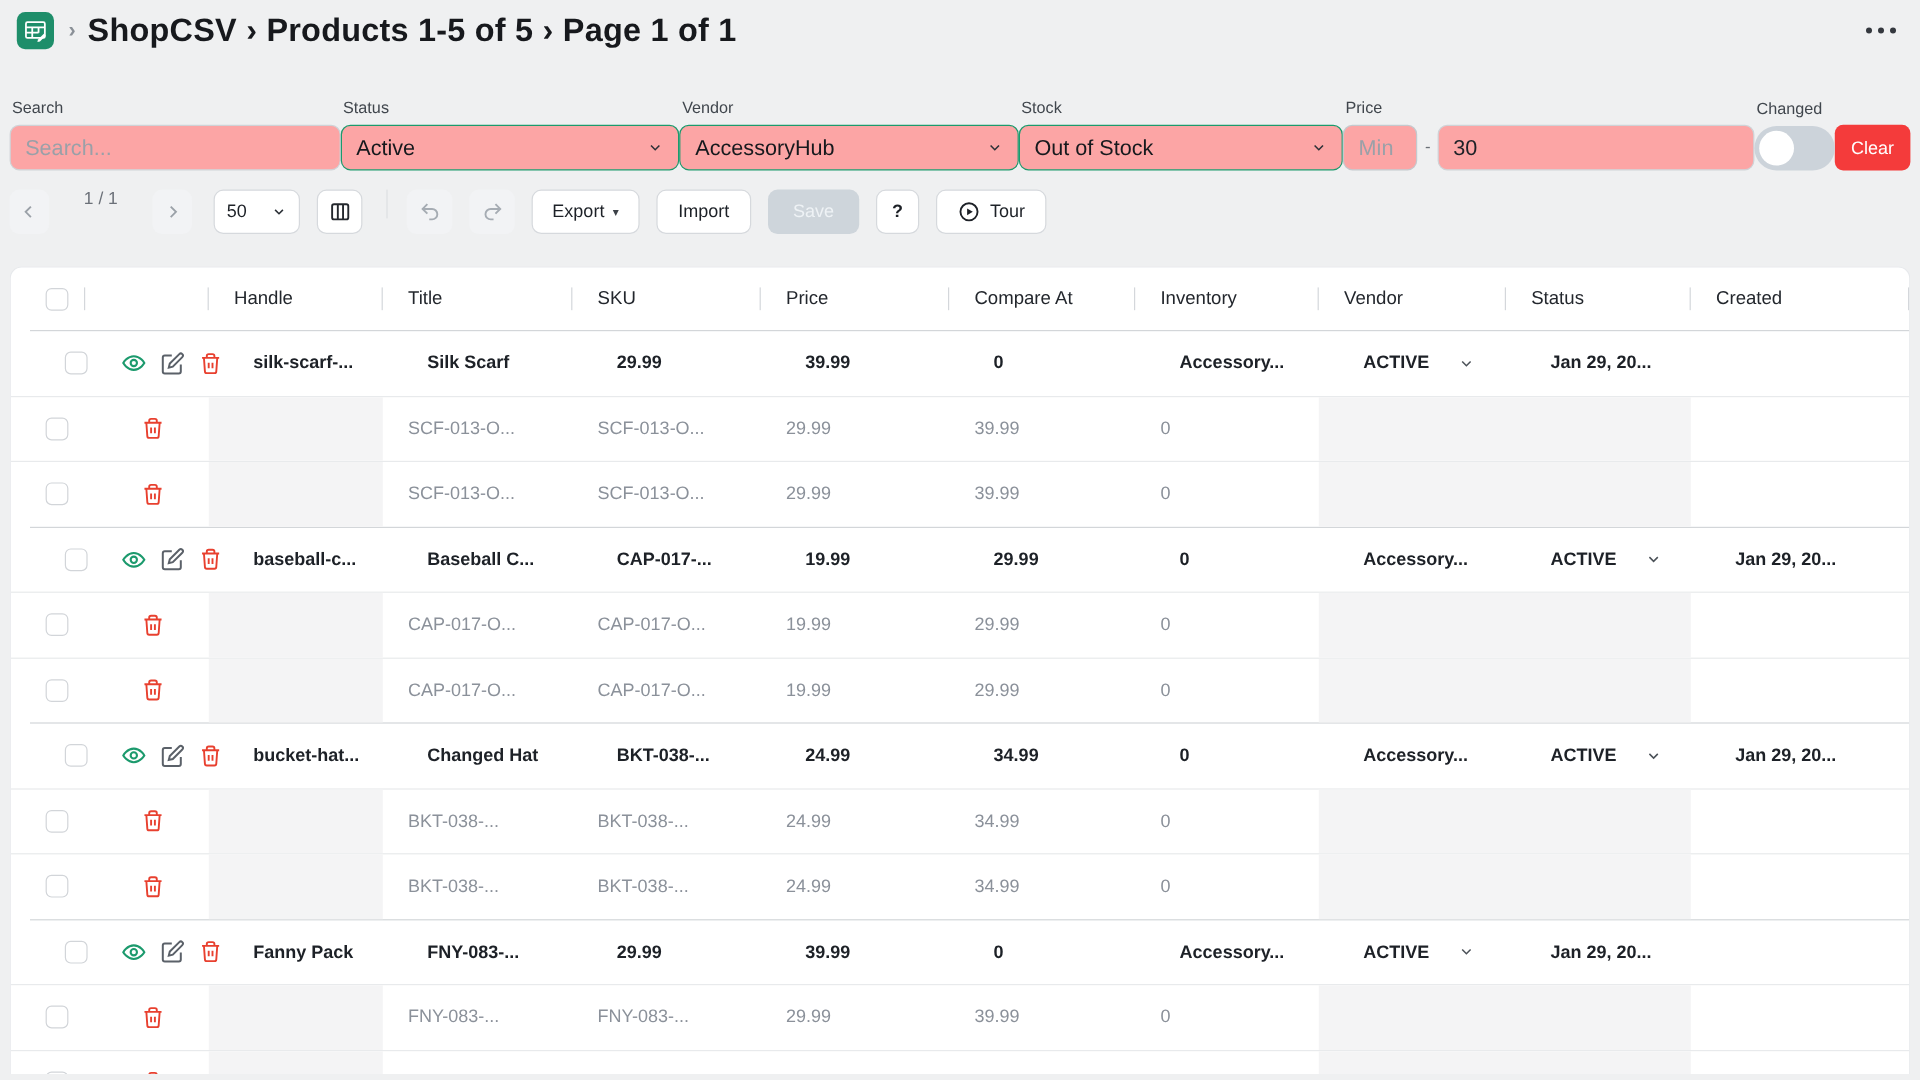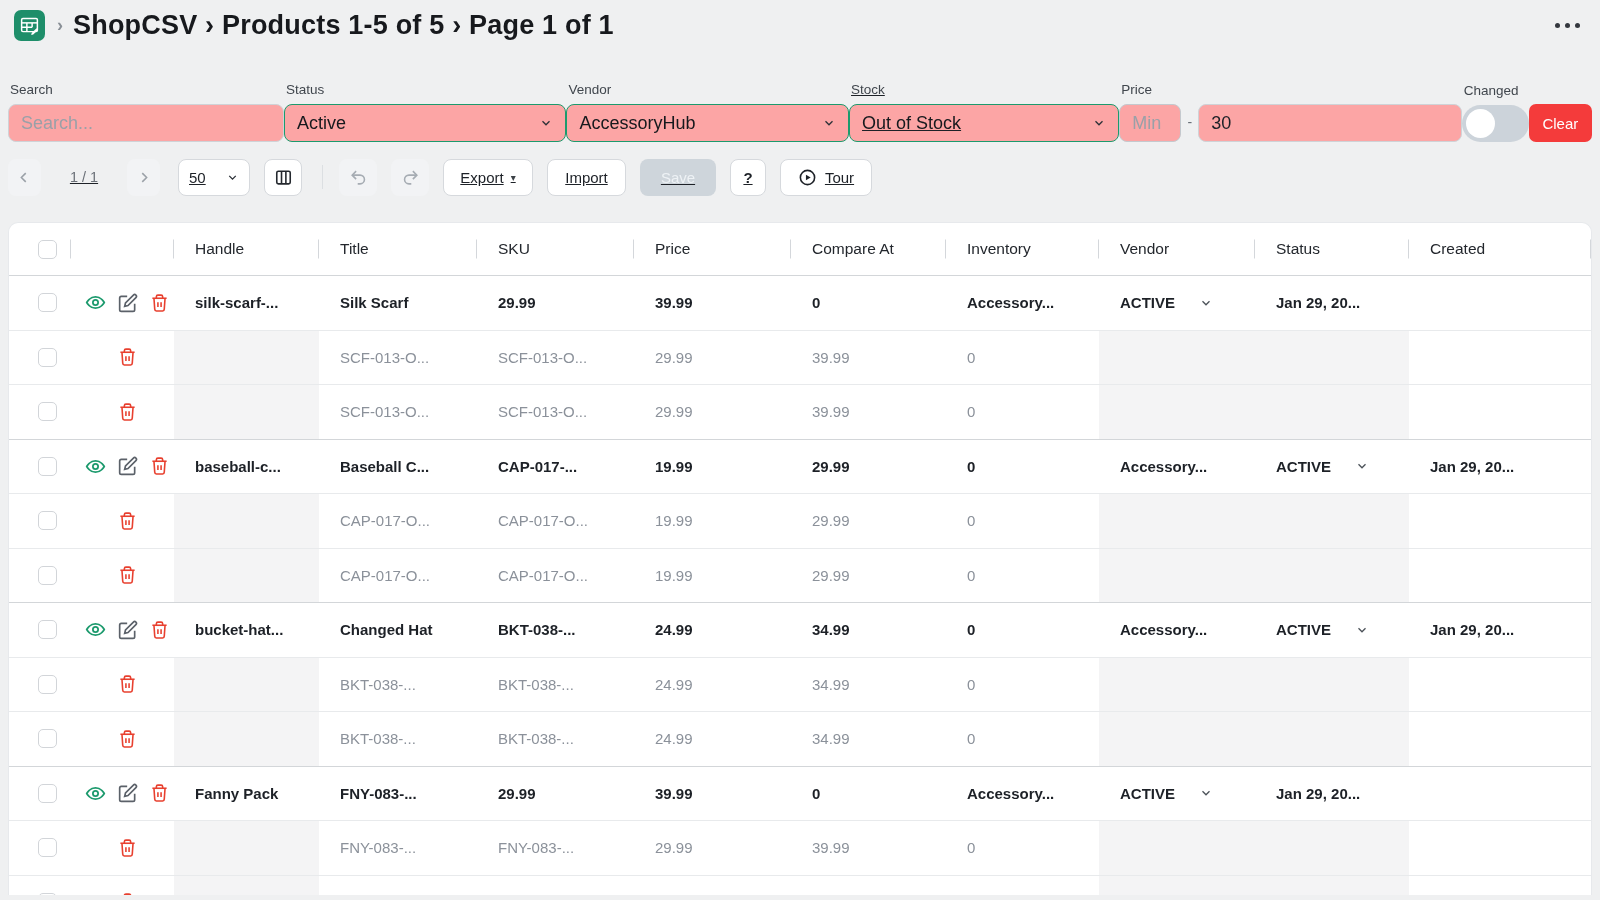--- a/index.html
+++ b/index.html
@@ -16,35 +16,35 @@
   .breadcrumb { font-size:27px; font-weight:700; color:#17191d; letter-spacing:.2px; }
   .menu-dots { margin-left:auto; display:flex; gap:5px; cursor:pointer; padding:6px 2px; }
   .menu-dots i { width:5px; height:5px; border-radius:50%; background:#34383e; }
   
   .filters { display:flex; align-items:flex-end; gap:0; padding:0 8px; margin-top:30px; }
   .fgroup { display:flex; flex-direction:column; }
   .flabel { font-size:13.5px; color:#40464d; margin:0 0 7px 2px; }
   .control { height:38px; border-radius:8px; background:#fca5a5; font-size:18px; }
   .f-search { width:288px; }
   .f-status, .f-vendor { width:295px; }
-  .f-stock { width:282px;text-decoration:underline; }
+  .f-stock { width:282px; }
   input.control { border:1px solid #cfd3d7; padding:0 12px; color:#1d2127; outline:none; width:100%; }
   input.control::placeholder { color:#9aa0a8; }
   .selectbox { border:1.5px solid #1c9a6d; display:flex; align-items:center; justify-content:space-between; padding:0 12px; cursor:pointer; color:#16191d; }
   .selectbox .chev { flex:0 0 auto; margin-left:8px; }
   .f-price-wrap { display:flex; align-items:center; gap:6px; }
   .f-price-min { width:83px; }
   .f-price-min input { border-color:#c4c9ce; }
   .f-price-max { width:84px; border:1.5px solid #1c9a6d; }
   .price-dash { color:#6a7077; font-size:14px; padding-bottom:2px; }
   .toggle { width:67px; height:37px; border-radius:19px; background:#ccd3da; position:relative; cursor:pointer; }
   .toggle .knob { position:absolute; left:4px; top:4px; width:29px; height:29px; border-radius:50%; background:#fff; }
   .clear-btn { margin-left:auto; width:66px; height:38px; border:none; border-radius:7px; background:#f43b3b; color:#fff; font-size:15px; font-family:inherit; cursor:pointer;margin-top:24px; }
   
-  .toolbar { display:flex; align-items:center; margin:16px 8px 0 8px; height:38px;text-decoration:underline; }
+  .toolbar { display:flex; align-items:flex-start; margin:16px 8px 0 8px; height:38px; }
   .tbtn { height:37px; display:flex; align-items:center; justify-content:center; border-radius:8px; background:#fff; border:1px solid #d6d9dd; font-size:15px; font-family:inherit; color:#1d2127; cursor:pointer; }
   .tbtn.ghost { background:#f2f3f5; border:none; color:#9ba1a8; }
   .nav-btn { width:33px; }
   .page-ind { width:86px; text-align:center; color:#6b7078; font-size:14.5px; }
   .pagesize { width:72px; justify-content:space-between; padding:0 10px; margin-right:14px; }
   .colbtn { width:38px; margin-right:20px; }
   .tb-divider { width:1px; height:24px; background:#dcdfe2; margin-right:16px; }
   .undoredo { width:38px; margin-right:14px; }
   .export-btn { width:90px; margin-right:14px; gap:7px; }
   .export-btn .caret { font-size:10px; color:#3c4147; }
@@ -52,21 +52,21 @@
   .save-btn { width:76px; margin-right:14px; background:#ced5db; border:none; color:#eef2f5; cursor:default; }
   .help-btn { width:36px; margin-right:14px; font-weight:700; }
   .tour-btn { width:92px; gap:8px; }
   
   .tablebox { margin:26px 8px 0 8px; background:#fff; border-radius:10px 10px 0 0; height:673px; overflow:hidden; border:1px solid #e7e9ec; border-bottom:none; }
   .trow, .thead { display:grid; grid-template-columns:62px 103px 145px 158px 157px 157px 155px 153px 156px 154px 1fr; align-items:center; }
   .thead { height:52px; }
   .hcell { position:relative; padding-left:21px; font-size:15.5px; color:#23272d; height:100%; display:flex; align-items:center; }
   .hcell::after { content:""; position:absolute; right:0; top:50%; transform:translateY(-50%); width:1px; height:19px; background:#d4d7db; }
   .trow { height:54.5px; border-top:1px solid #e8eaec; }
-  .trow.product { border-top-color:#d3d6d9; }
+  .trow.product { border-top-color:#d3d6d9;margin-left:16px; }
   .tcell { padding-left:21px; font-size:15px; height:100%; display:flex; align-items:center; overflow:hidden; white-space:nowrap; }
   .product .tcell { font-weight:700; color:#1d2127; }
   .variant .tcell { color:#8b919a; }
   .tcell.shaded { background:#f4f4f5; }
   .ccheck { padding-left:29px; }
   .checkbox { width:19px; height:19px; border:1.5px solid #d2d5d9; border-radius:5px; background:#fff; display:inline-block; cursor:pointer; flex:0 0 auto; }
   .cactions { padding-left:14px; display:flex; align-items:center; gap:11px; height:100%; }
   .aslot { width:21px; height:21px; display:flex; align-items:center; justify-content:center; cursor:pointer; }
   .aslot.empty { cursor:default; }
   .status-sel { display:flex; align-items:center; gap:24px; background:none; border:none; font-family:inherit; font-size:15px; font-weight:700; color:#1d2127; cursor:pointer; padding:0; }

